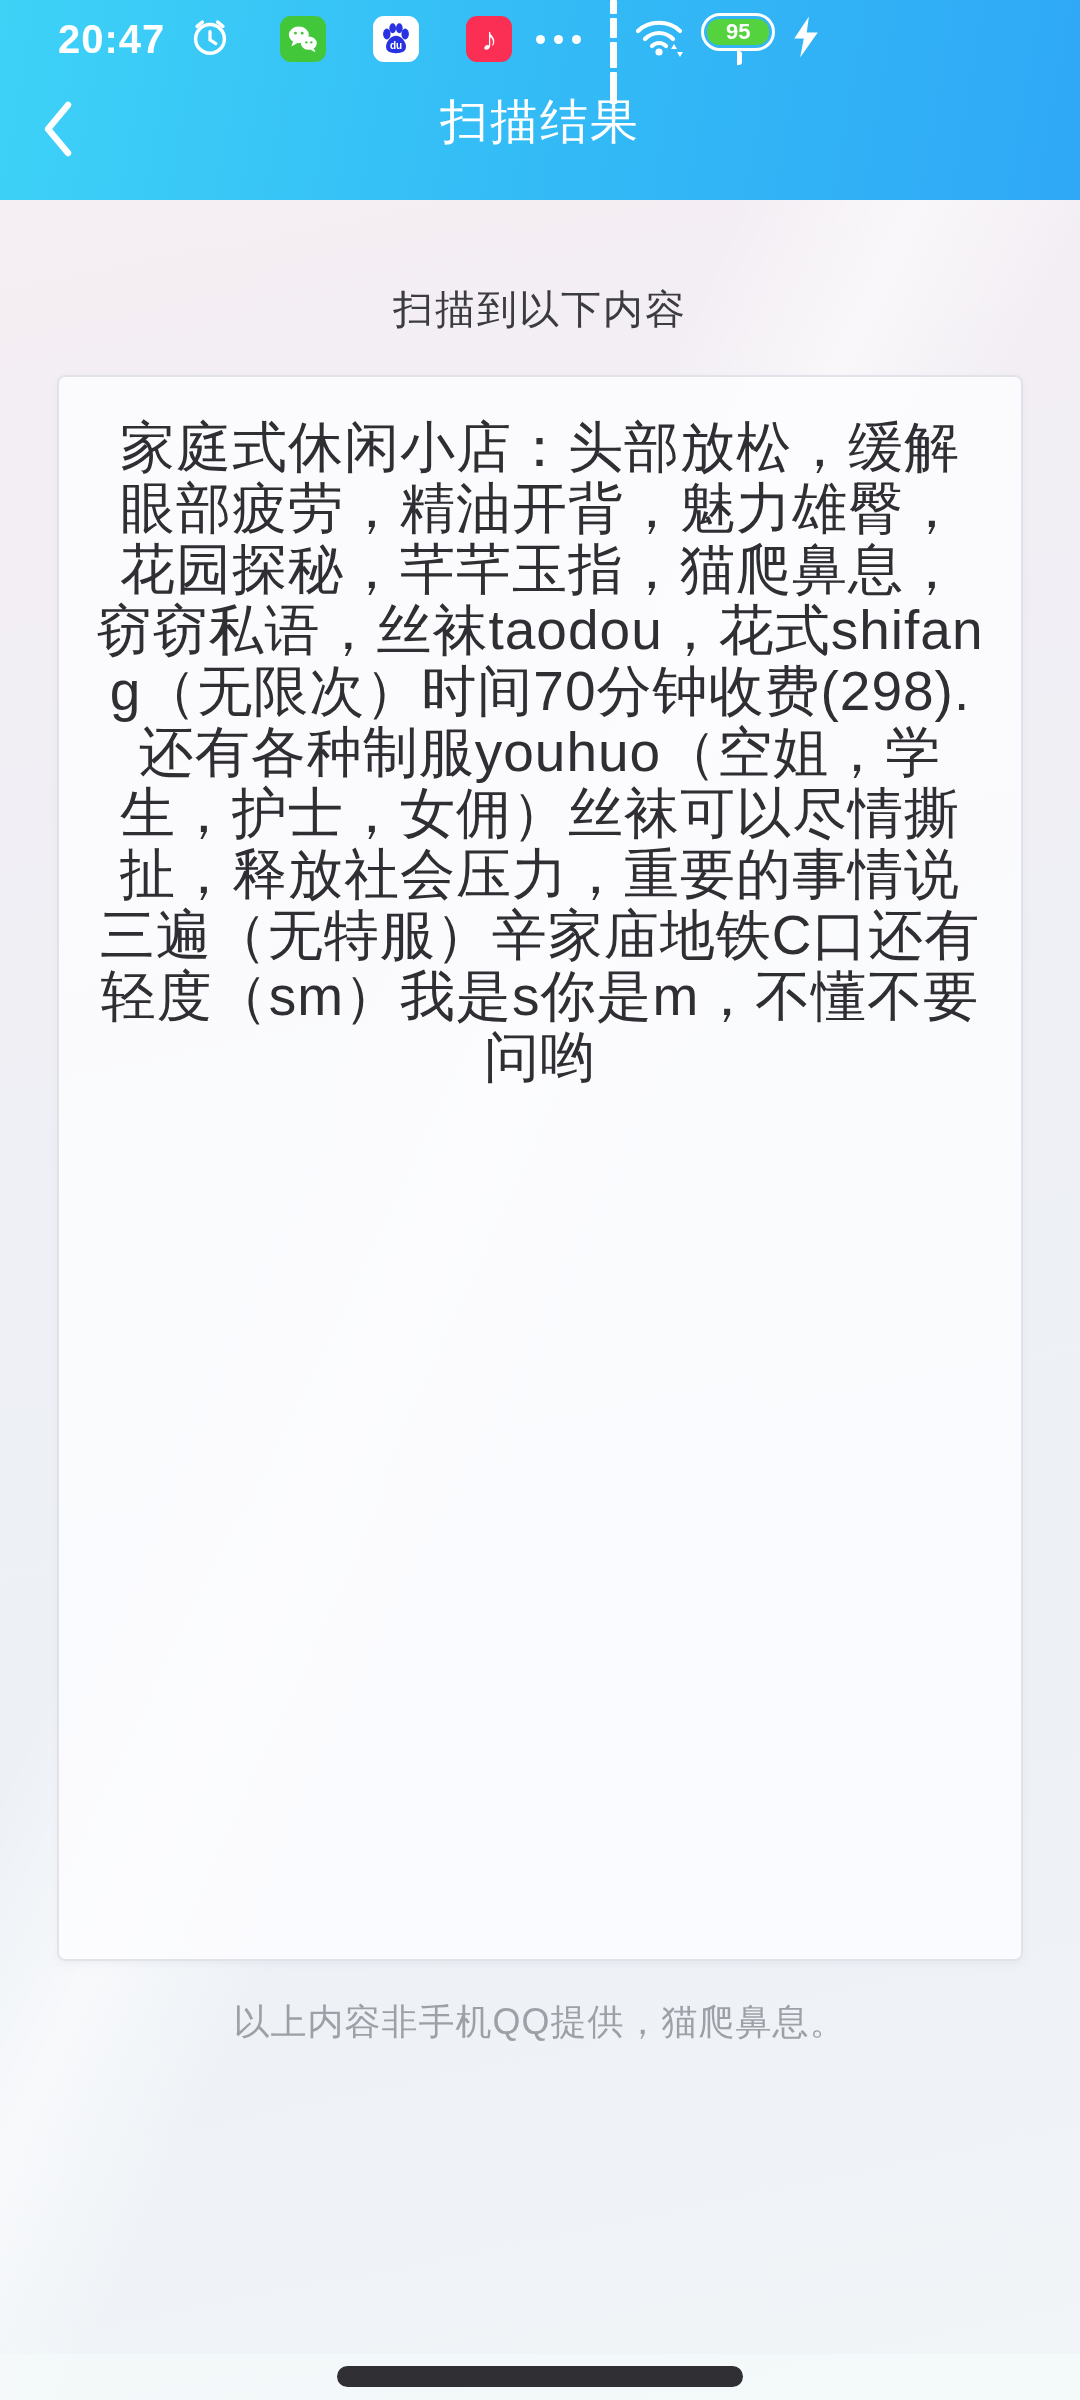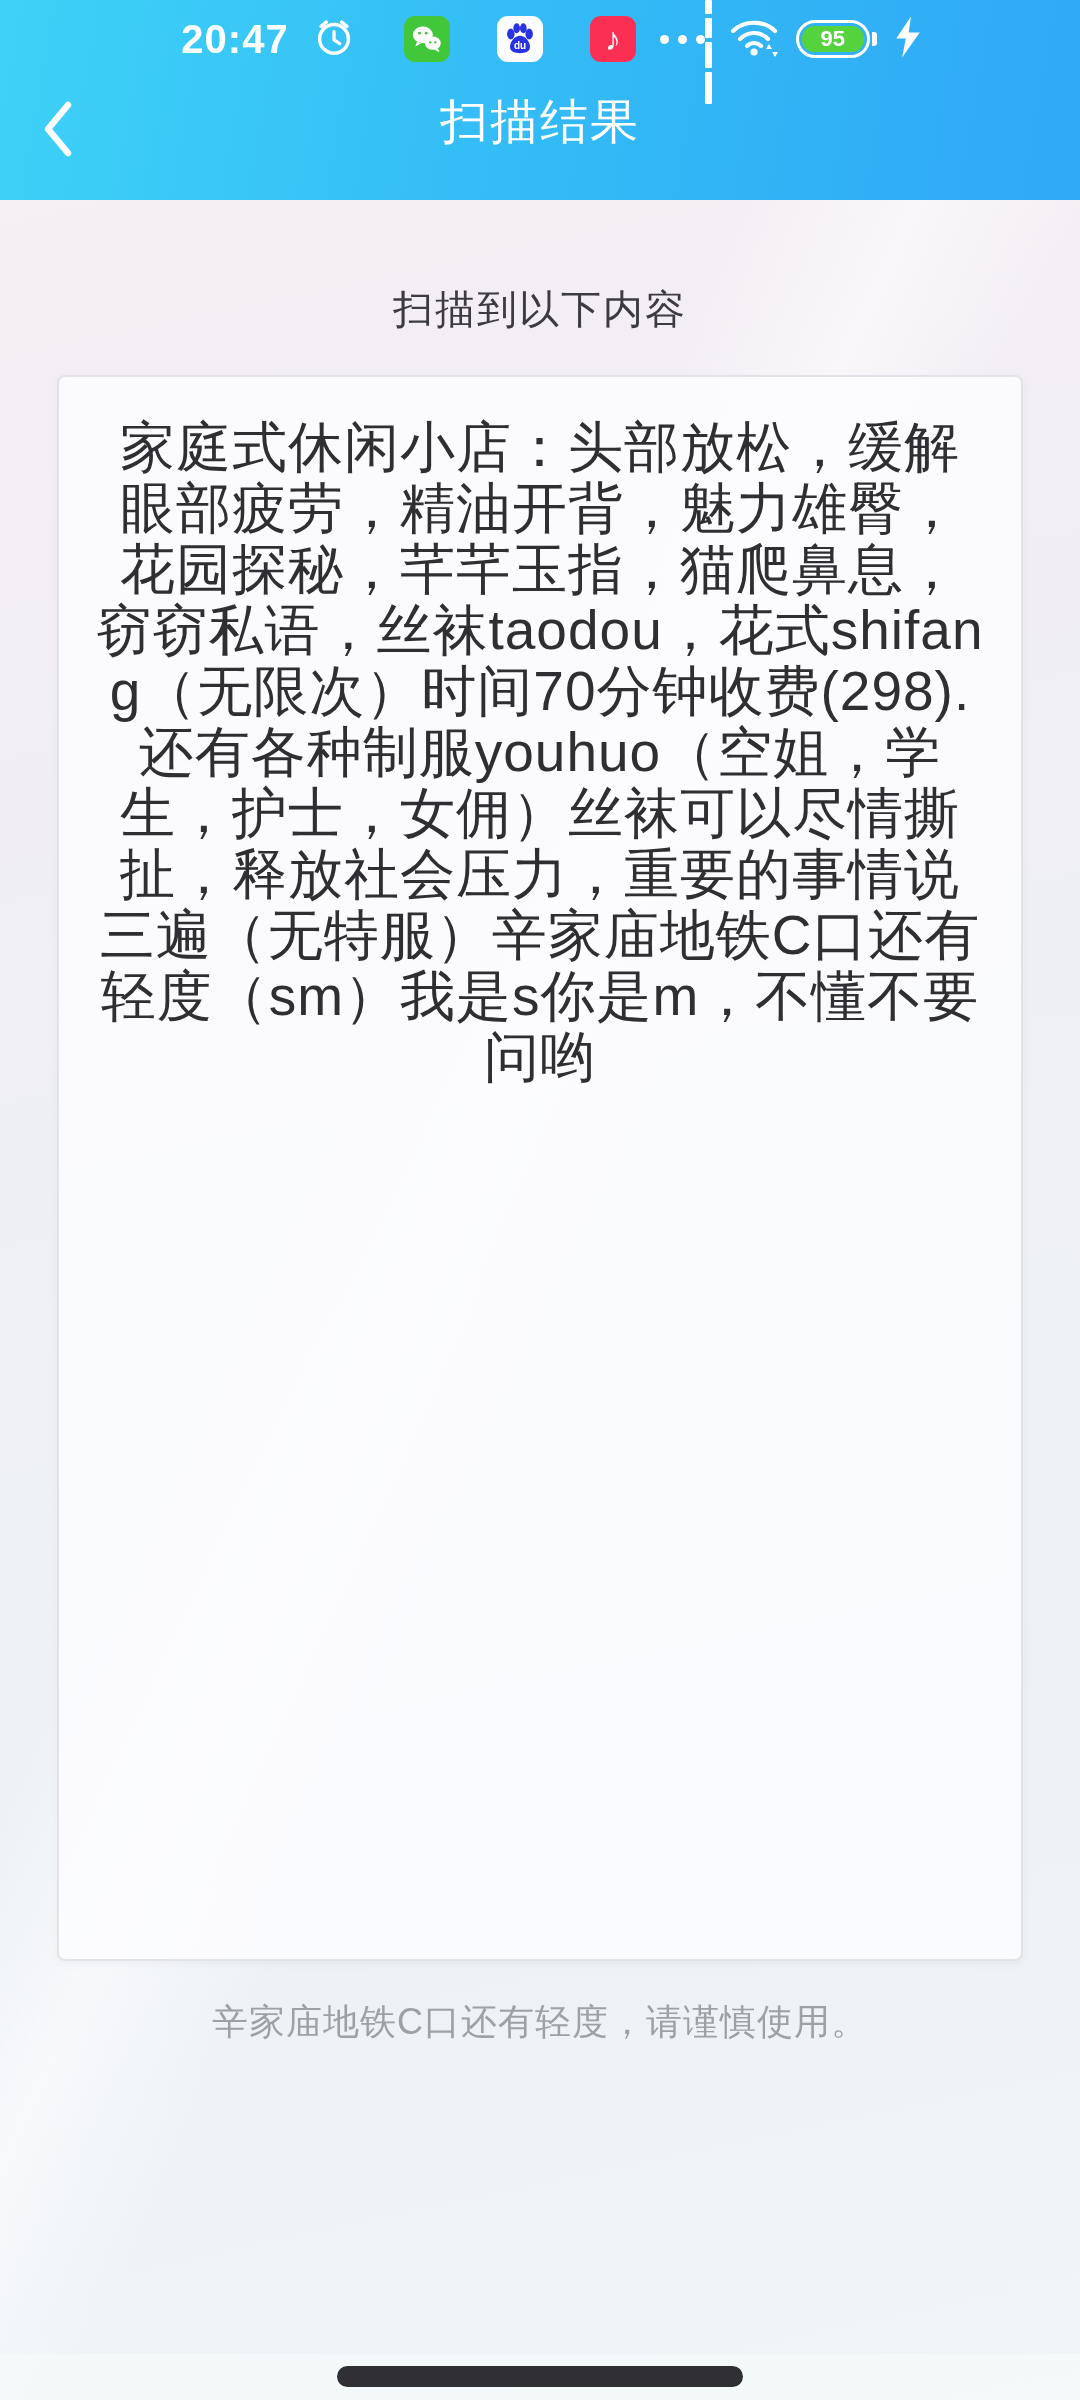--- a/index.html
+++ b/index.html
@@ -4,34 +4,34 @@
 <style>
   html,body{margin:0;padding:0;background:#e9edf2;font-family:"Liberation Sans","DejaVu Sans",sans-serif;}
   .screen{position:relative;width:1080px;height:2400px;overflow:hidden;
     background:
       linear-gradient(115deg, rgba(255,255,255,0) 38%, rgba(255,255,255,.55) 46%, rgba(255,255,255,0) 54%),
       linear-gradient(168deg,#f7eff3 0%,#f2eef4 22%,#eef0f5 48%,#edf1f6 72%,#f1f5f8 100%);}
 
   
   .topbar{position:absolute;top:0;left:0;width:1080px;height:200px;
     background:linear-gradient(100deg,#3ed2f7 0%,#34bdf6 45%,#2fa8f6 100%);color:#fff;}
-  .status-bar{display:flex;align-items:center;justify-content:center;
-    height:78px;padding:0 34px 0 58px;box-sizing:border-box;}
+  .status-bar{display:flex;align-items:center;justify-content:flex-start;
+    height:78px;padding:0 34px 0 58px;box-sizing:border-box;gap:29px;}
   .sb-left,.sb-right{display:flex;align-items:center;gap:16px;}
   .sb-time{font-size:40px;font-weight:700;letter-spacing:1px;margin-right:6px;}
   .app-badge{width:46px;height:46px;border-radius:11px;display:flex;align-items:center;justify-content:center;margin-left:31px;}
   .badge-wechat{background:#43c73a;}
   .badge-baidu{background:#ffffff;}
   .badge-douyin{background:#fb2f54;color:#fff;font-size:32px;font-weight:700;line-height:1;}
   .more-dots{display:flex;gap:9px;margin-left:8px;}
   .more-dots i{width:9px;height:9px;border-radius:50%;background:#fff;}
   .signal{display:flex;align-items:flex-end;gap:4px;position:relative;padding-top:14px;flex-direction:column;}
   .signal .hd{position:absolute;top:-6px;left:-10px;font-size:20px;font-weight:700;color:#fff;}
   .signal i{width:7px;background:#fff;border-radius:1px;display:block;}
-  .battery{position:relative;display:flex;align-items:center;}
+  .battery{position:relative;display:flex;align-items:center;flex-direction:column;}
   .battery .shell{width:74px;height:38px;border:3px solid #fff;border-radius:19px;padding:3px;box-sizing:border-box;}
   .battery .fill{width:100%;height:100%;background:#55d33e;border-radius:12px;
     display:flex;align-items:center;justify-content:center;font-size:22px;font-weight:700;color:#fff;}
   .battery .nub{width:5px;height:14px;background:#fff;border-radius:0 3px 3px 0;margin-left:2px;}
 
   .nav-header{position:relative;height:118px;}
   .back-btn{position:absolute;left:18px;top:2px;width:80px;height:100px;background:none;border:none;
     display:flex;align-items:center;justify-content:center;cursor:pointer;padding:0;}
   .nav-title{position:absolute;left:0;right:0;top:12px;text-align:center;
     font-size:48px;color:#ffffff;font-weight:400;letter-spacing:2px;}
@@ -151,19 +151,19 @@
     </div>
   </div>
 
   <div class="caption">扫描到以下内容</div>
 
   <div class="result-box">
     <p class="scanned-text">家庭式休闲小店：头部放松，缓解眼部疲劳，精油开背，魅力雄臀，花园探秘，芊芊玉指，猫爬鼻息，窃窃私语，丝袜taodou，花式shifang（无限次）时间70分钟收费(298).还有各种制服youhuo（空姐，学生，护士，女佣）丝袜可以尽情撕扯，释放社会压力，重要的事情说三遍（无特服）辛家庙地铁C口还有轻度（sm）我是s你是m，不懂不要问哟</p>
   </div>
 
   <div class="footer-note">
-    <div>辛家庙地铁C口还有轻度，请谨慎使用。</div>
+    <div>以上内容非手机QQ提供，猫爬鼻息。</div>
   </div>
 
   <div class="gesture-area"></div>
   <div class="home-indicator"></div>
 
 </div>
 
 </body></html>

